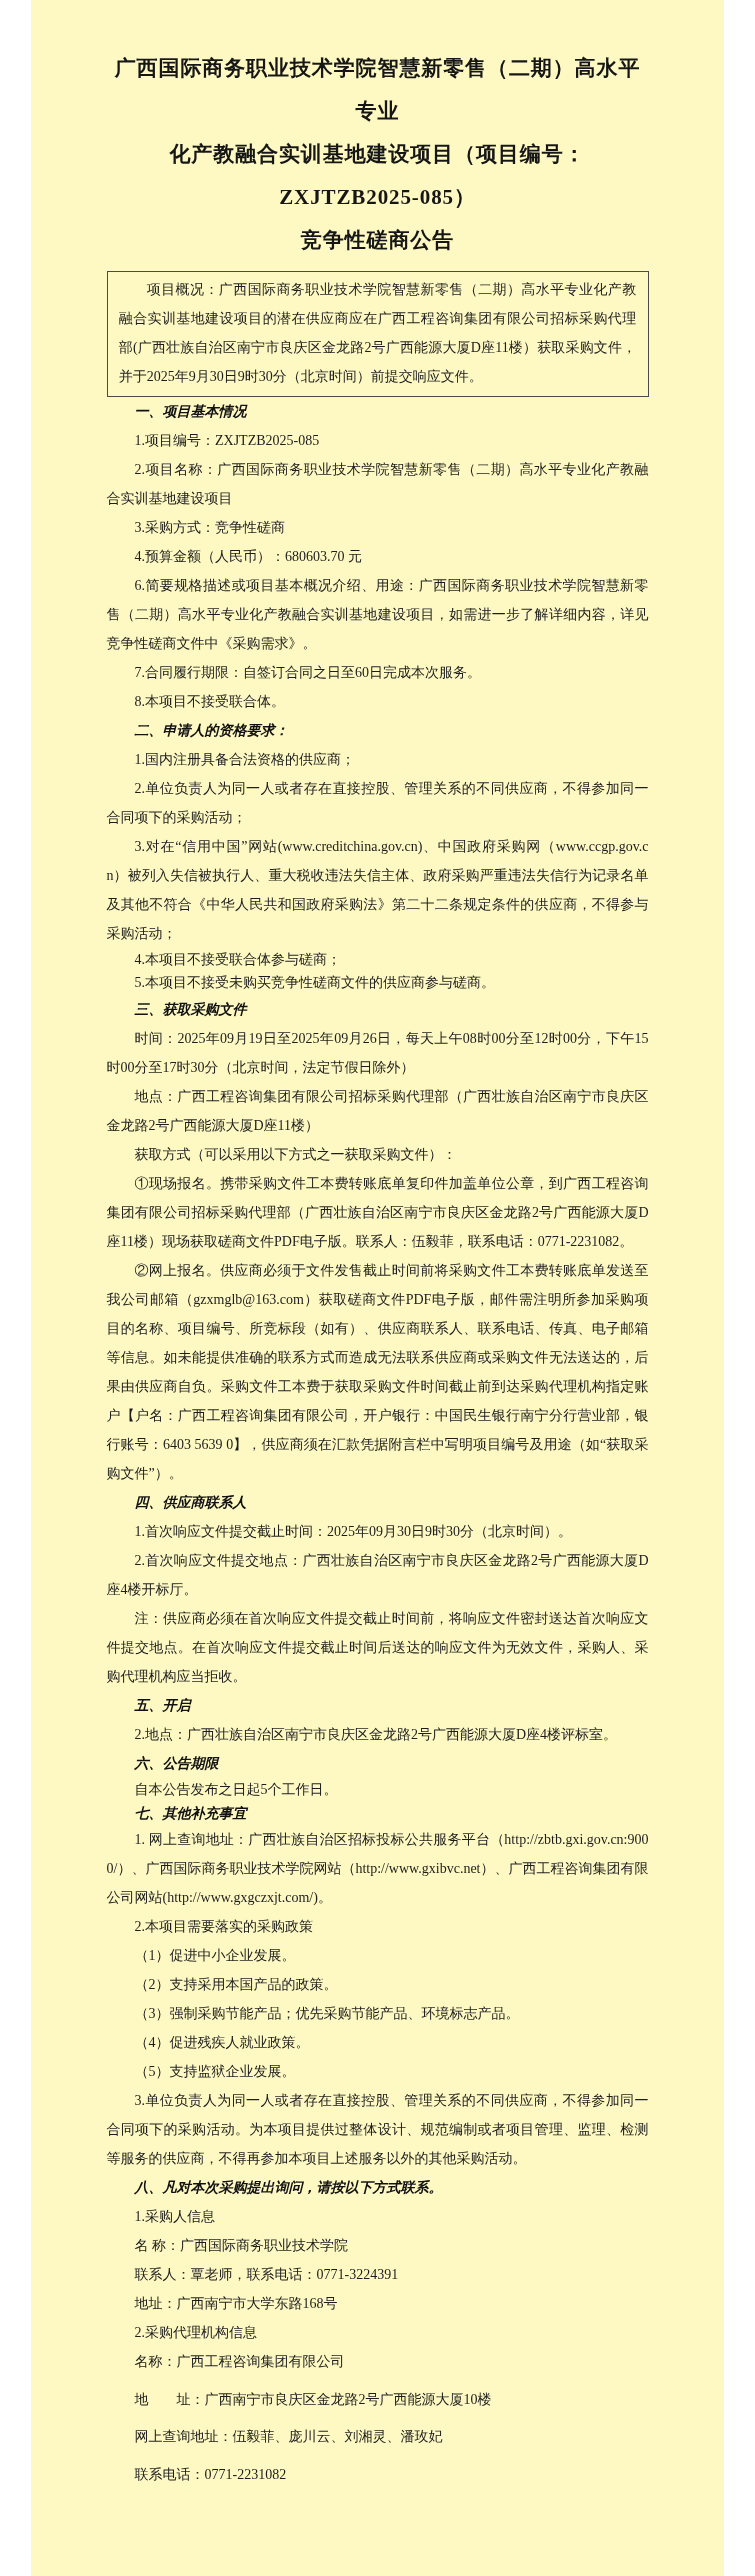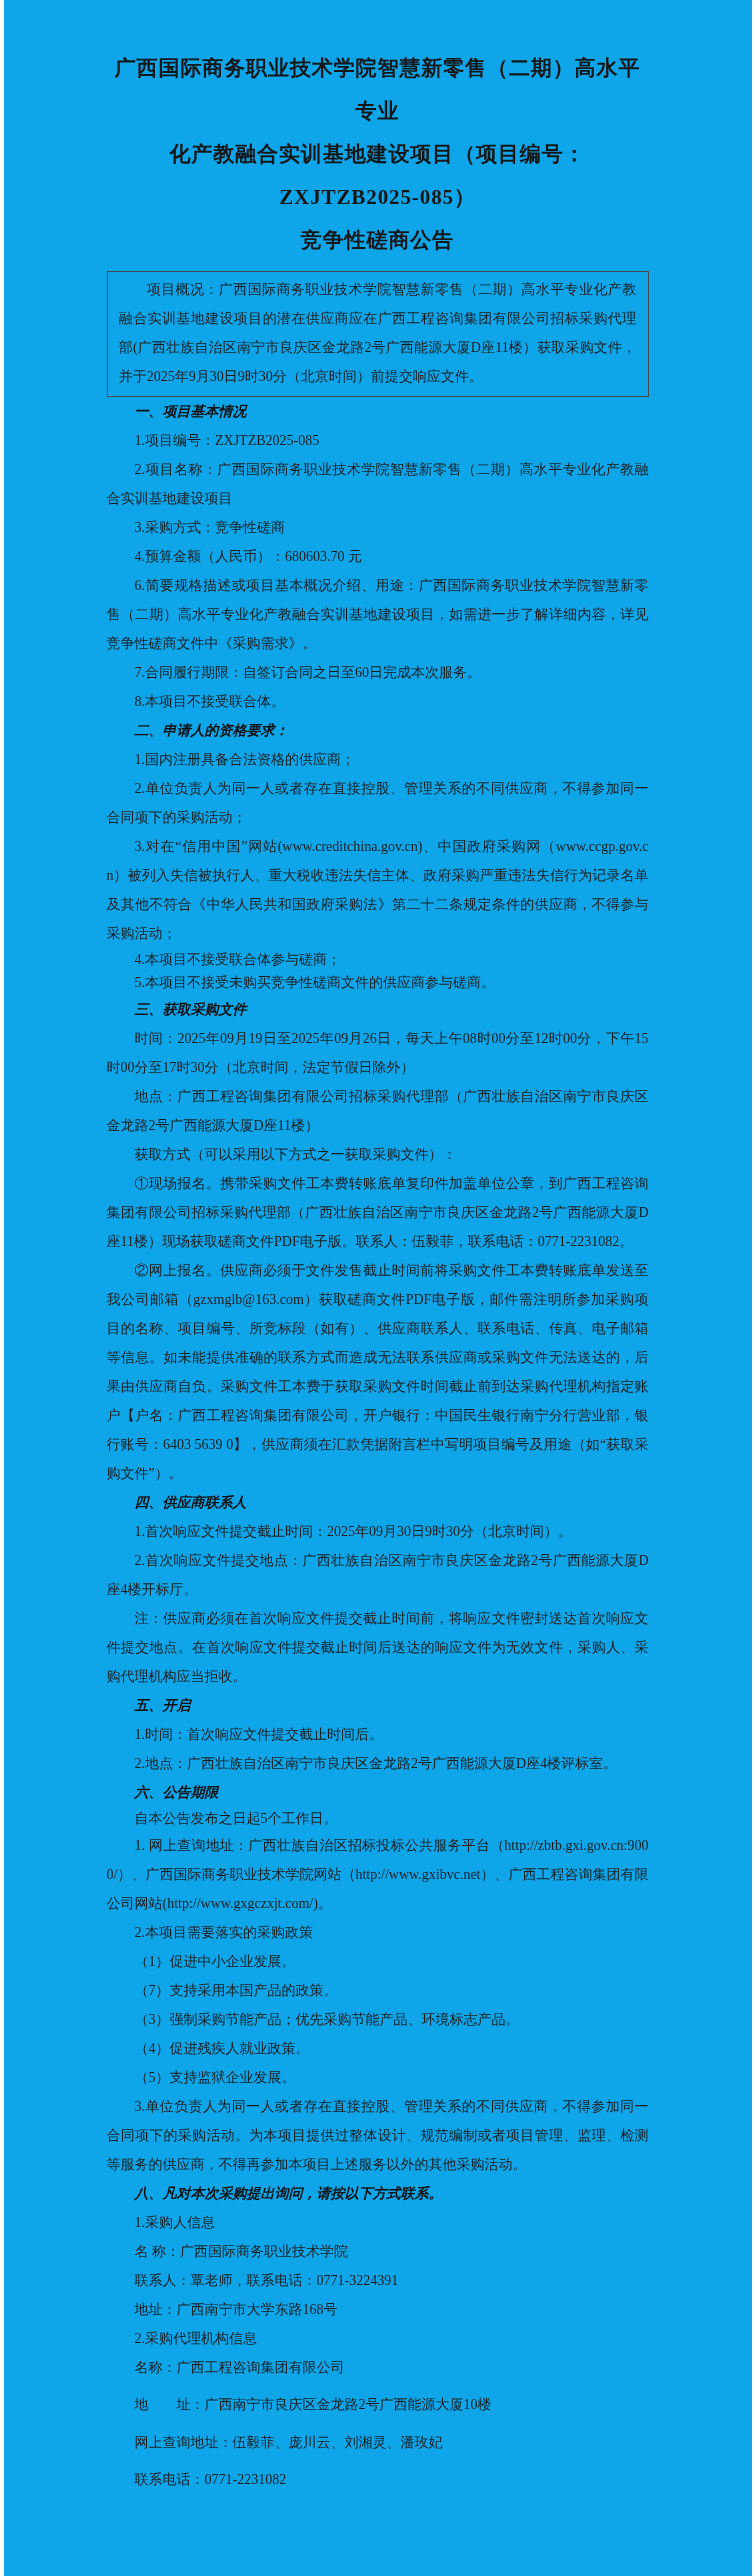--- a/index.html
+++ b/index.html
@@ -1,21 +1,21 @@
 <!DOCTYPE html>
 <html style="font-size:15px"><head>
 <meta charset="utf-8">
 <style>
   html, body { margin: 0; padding: 0; background: #ffffff; }
   .page {
     position: relative;
-    width: 748px;
+    width: 693px;
     height: 2576px;
     margin: 0 auto;
-    background: #0ea5e9;
+    background: #fef9c3;
     color: #1d1d1d;
     font-family: "Liberation Serif", "DejaVu Serif", serif;
     overflow: hidden;
   }
   .content {
     width: 542px;
     margin: 0 auto;
     padding-top: 47px;
   }
   .title-line {
@@ -79,30 +79,30 @@
     <p class="para">获取方式（可以采用以下方式之一获取采购文件）：</p>
     <p class="para">①现场报名。携带采购文件工本费转账底单复印件加盖单位公章，到广西工程咨询集团有限公司招标采购代理部（广西壮族自治区南宁市良庆区金龙路2号广西能源大厦D座11楼）现场获取磋商文件PDF电子版。联系人：伍毅菲，联系电话：0771-2231082。</p>
     <p class="para">②网上报名。供应商必须于文件发售截止时间前将采购文件工本费转账底单发送至我公司邮箱（gzxmglb@163.com）获取磋商文件PDF电子版，邮件需注明所参加采购项目的名称、项目编号、所竞标段（如有）、供应商联系人、联系电话、传真、电子邮箱等信息。如未能提供准确的联系方式而造成无法联系供应商或采购文件无法送达的，后果由供应商自负。采购文件工本费于获取采购文件时间截止前到达采购代理机构指定账户【户名：广西工程咨询集团有限公司，开户银行：中国民生银行南宁分行营业部，银行账号：6403 5639 0】，供应商须在汇款凭据附言栏中写明项目编号及用途（如“获取采购文件”）。</p>
 
     <p class="para heading">四、供应商联系人</p>
     <p class="para">1.首次响应文件提交截止时间：2025年09月30日9时30分（北京时间）。</p>
     <p class="para">2.首次响应文件提交地点：广西壮族自治区南宁市良庆区金龙路2号广西能源大厦D座4楼开标厅。</p>
     <p class="para">注：供应商必须在首次响应文件提交截止时间前，将响应文件密封送达首次响应文件提交地点。在首次响应文件提交截止时间后送达的响应文件为无效文件，采购人、采购代理机构应当拒收。</p>
 
     <p class="para heading">五、开启</p>
-    <p class="para">1.时间：首次响应文件提交截止时间后。</p>
     <p class="para">2.地点：广西壮族自治区南宁市良庆区金龙路2号广西能源大厦D座4楼评标室。</p>
 
     <p class="para heading">六、公告期限</p>
     <p class="para tight">自本公告发布之日起5个工作日。</p>
 
+    <p class="para heading tight">七、其他补充事宜</p>
     <p class="para">1. 网上查询地址：广西壮族自治区招标投标公共服务平台（http://zbtb.gxi.gov.cn:9000/）、广西国际商务职业技术学院网站（http://www.gxibvc.net）、广西工程咨询集团有限公司网站(http://www.gxgczxjt.com/)。</p>
     <p class="para">2.本项目需要落实的采购政策</p>
     <p class="para">（1）促进中小企业发展。</p>
-    <p class="para">（7）支持采用本国产品的政策。</p>
+    <p class="para">（2）支持采用本国产品的政策。</p>
     <p class="para">（3）强制采购节能产品；优先采购节能产品、环境标志产品。</p>
     <p class="para">（4）促进残疾人就业政策。</p>
     <p class="para">（5）支持监狱企业发展。</p>
     <p class="para">3.单位负责人为同一人或者存在直接控股、管理关系的不同供应商，不得参加同一合同项下的采购活动。为本项目提供过整体设计、规范编制或者项目管理、监理、检测等服务的供应商，不得再参加本项目上述服务以外的其他采购活动。</p>
 
     <p class="para heading">八、凡对本次采购提出询问，请按以下方式联系。</p>
     <p class="para">1.采购人信息</p>
     <p class="para">名 称：广西国际商务职业技术学院</p>
     <p class="para">联系人：覃老师，联系电话：0771-3224391</p>
     <p class="para">地址：广西南宁市大学东路168号</p>

